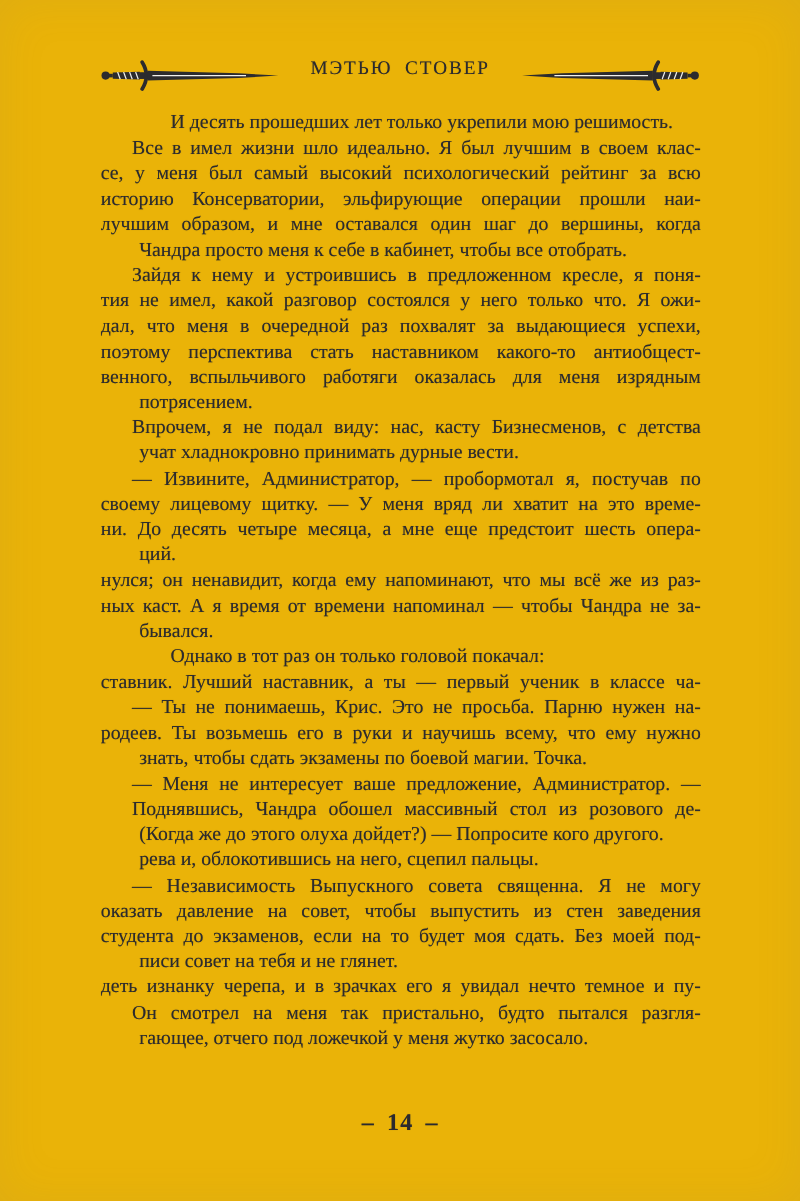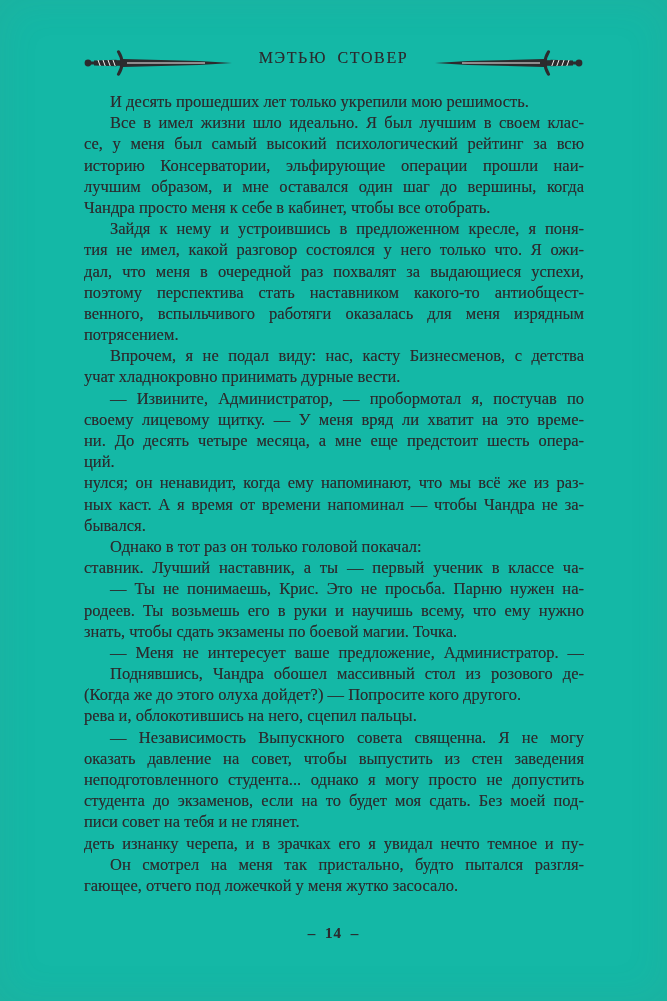--- a/index.html
+++ b/index.html
@@ -6,21 +6,21 @@
     margin: 0;
     padding: 0;
     background: #e8e7e4;
     font-family: "Liberation Serif", "DejaVu Serif", serif;
   }
   .page {
     position: relative;
     width: 667px;
     height: 1001px;
     margin: 0 auto;
-    background: #14b8a6;
+    background: #eab308;
     box-shadow: inset 0 0 40px rgba(120,115,105,0.10);
     overflow: hidden;
     color: #2c2b2e;
   }
   
   .header {
     position: absolute;
     top: 46px;
     left: 83px;
     width: 501px;
@@ -51,29 +51,29 @@
     height: 21.2px;
     line-height: 21.2px;
     font-size: 16.5px;
     text-align: justify;
     text-align-last: justify;
     overflow: hidden;
     text-shadow: 0 0 0.6px rgba(44,43,46,0.5);
     white-space: normal;
   }
   .line.ind { text-indent: 26px; }
-  .line.end { text-align: left; text-align-last: left; }
+  .line.end { text-align: left; text-align-last: left; margin-left: 32px; }
   
   .footer {
     position: absolute;
     top: 925px;
     left: 0;
     width: 667px;
     text-align: center;
-    font-size: 15px;
+    font-size: 20px;
     font-weight: bold;
     letter-spacing: 1px;
     word-spacing: 4px;
     color: #2b2a2e;
     text-shadow: 0 0 0.6px rgba(44,43,46,0.45);
   }
 </style>
 </head>
 <body>
 
@@ -137,21 +137,20 @@
       <div class="line">ставник. Лучший наставник, а ты — первый ученик в классе ча-</div>
       <div class="line ind">— Ты не понимаешь, Крис. Это не просьба. Парню нужен на-</div>
       <div class="line">родеев. Ты возьмешь его в руки и научишь всему, что ему нужно</div>
       <div class="line end">знать, чтобы сдать экзамены по боевой магии. Точка.</div>
       <div class="line ind">— Меня не интересует ваше предложение, Администратор. —</div>
       <div class="line ind">Поднявшись, Чандра обошел массивный стол из розового де-</div>
       <div class="line end">(Когда же до этого олуха дойдет?) — Попросите кого другого.</div>
       <div class="line end">рева и, облокотившись на него, сцепил пальцы.</div>
       <div class="line ind">— Независимость Выпускного совета священна. Я не могу</div>
       <div class="line">оказать давление на совет, чтобы выпустить из стен заведения</div>
-      <div class="line">неподготовленного студента... однако я могу просто не допустить</div>
       <div class="line">студента до экзаменов, если на то будет моя сдать. Без моей под-</div>
       <div class="line end">писи совет на тебя и не глянет.</div>
       <div class="line">деть изнанку черепа, и в зрачках его я увидал нечто темное и пу-</div>
       <div class="line ind">Он смотрел на меня так пристально, будто пытался разгля-</div>
       <div class="line end">гающее, отчего под ложечкой у меня жутко засосало.</div>
     </div>
 
   <div class="footer">– 14 –</div>
 
 </div>

